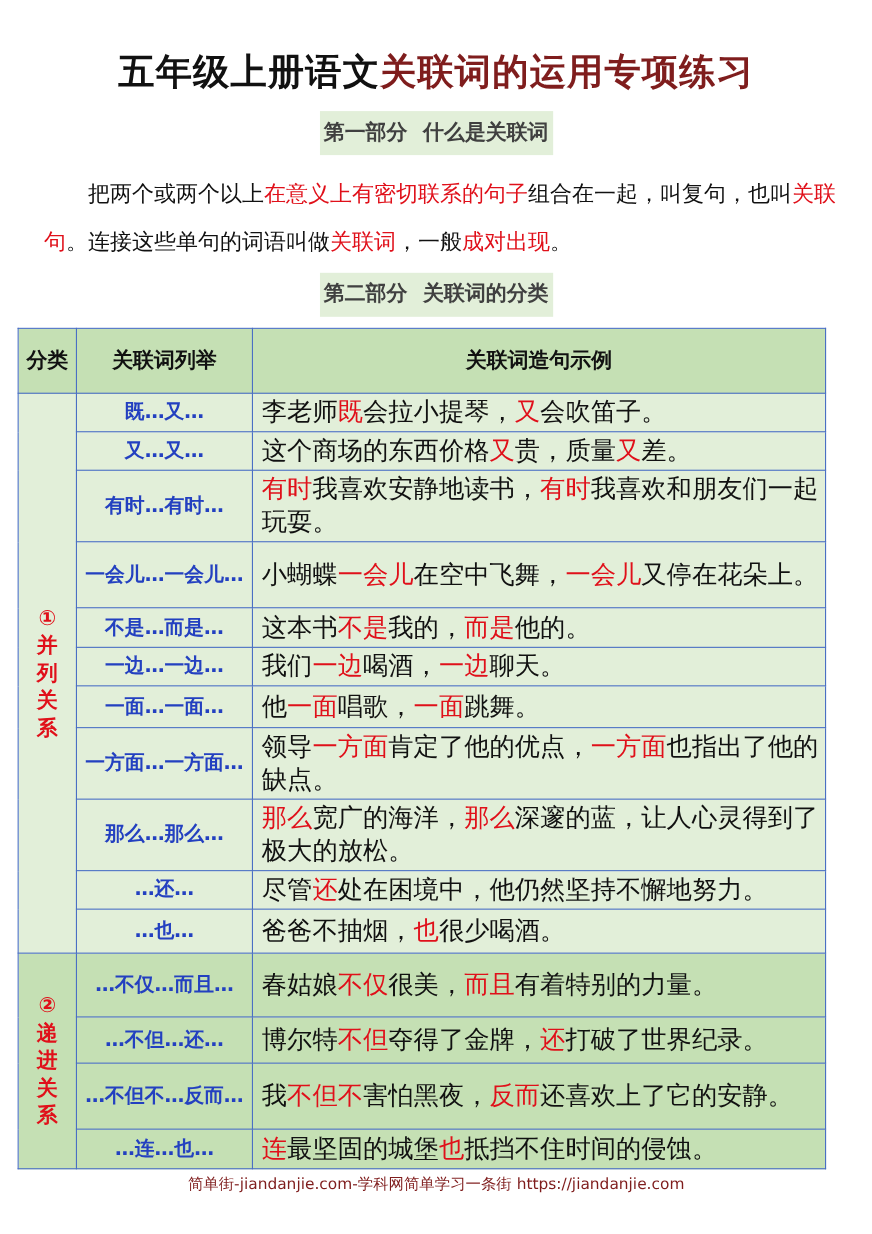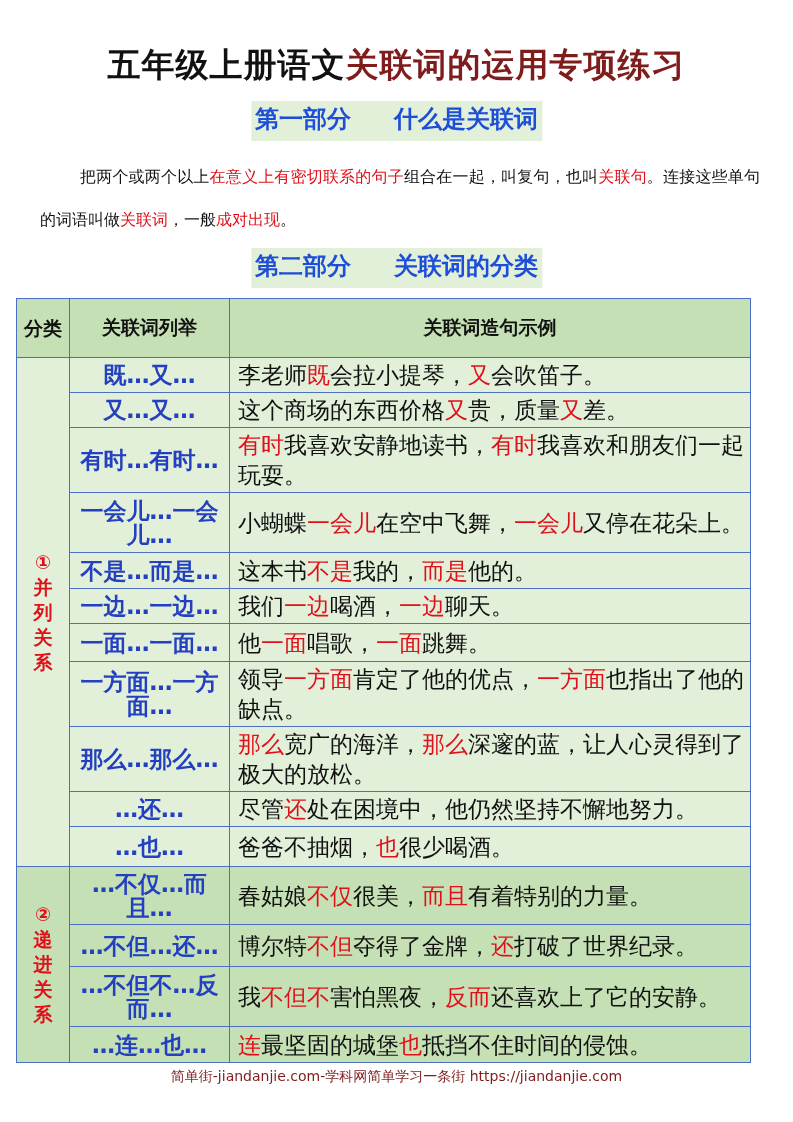--- a/index.html
+++ b/index.html
@@ -4,40 +4,40 @@
 <style>
   html, body { margin: 0; padding: 0; background: #ffffff; }
   body { width: 793px; height: 1122px; position: relative; overflow: hidden;
          font-family: "DejaVu Serif", "Liberation Serif", serif; color: #111; }
   .title { position: absolute; top: 40px; left: 0; width: 793px; text-align: center;
            font-size: 33px; font-weight: bold; letter-spacing: 1px; line-height: 50px;
            font-family: "DejaVu Sans", "Liberation Sans", sans-serif; }
   .title .black { color: #111; }
   .title .red { color: #7f1d1d; }
   .sec-head { position: absolute; left: 50%; transform: translateX(-50%);
-              background: #e2efd9; color: #1d4ed8; font-weight: bold; font-size: 24px;
-              font-family: Liberation Mono, monospace;
+              background: #e2efd9; color: #404040; font-weight: bold; font-size: 19px;
+              font-family: Liberation Serif, serif;
               padding: 2px 4px; line-height: 36px; white-space: pre; }
   .sec1 { top: 101px; }
   .sec2 { top: 248px; }
   .intro { position: absolute; top: 155px; left: 40px; width: 720px;
-           font-size: 16px; line-height: 43px; text-indent: 40px; text-align: justify; }
+           font-size: 20px; line-height: 43px; text-indent: 40px; text-align: justify; }
   .r { color: #e0101a; }
   table { position: absolute; top: 298px; left: 16px; width: 734px;
           border-collapse: collapse; table-layout: fixed; }
   td, th { border: 1.3px solid #4a6fc4; padding: 2px 6px; vertical-align: middle; }
   th { background: #c5e0b4; font-size: 19px; font-weight: bold; height: 54px;
        font-family: "DejaVu Sans", "Liberation Sans", sans-serif; }
   th.cat { padding: 0 4px; line-height: 26px; }
   .s1 td { background: #e2efd9; }
   .s2 td { background: #c5e0b4; }
   td.cat { text-align: center; color: #e0101a; font-weight: bold; font-size: 19px;
            line-height: 25px; padding: 0 8px;
            font-family: "DejaVu Sans", "Liberation Sans", sans-serif; }
-  td.word { text-align: center; color: #2340c0; font-weight: bold; font-size: 23px;
+  td.word { text-align: center; color: #2340c0; font-weight: bold; font-size: 18px;
             line-height: 24px; font-family: "DejaVu Sans", "Liberation Sans", sans-serif; }
   td.ex { font-size: 23px; line-height: 30px; padding-left: 8px; }
   .footer { position: absolute; top: 1068px; left: 0; width: 793px; text-align: center;
             font-size: 14px; color: #7f1d1d; font-family: "DejaVu Sans", "Liberation Sans", sans-serif; }
 </style>
 </head>
 <body>
 
 <div class="title">
   <span class="black">五年级上册语文</span><span class="red">关联词的运用专项练习</span>

